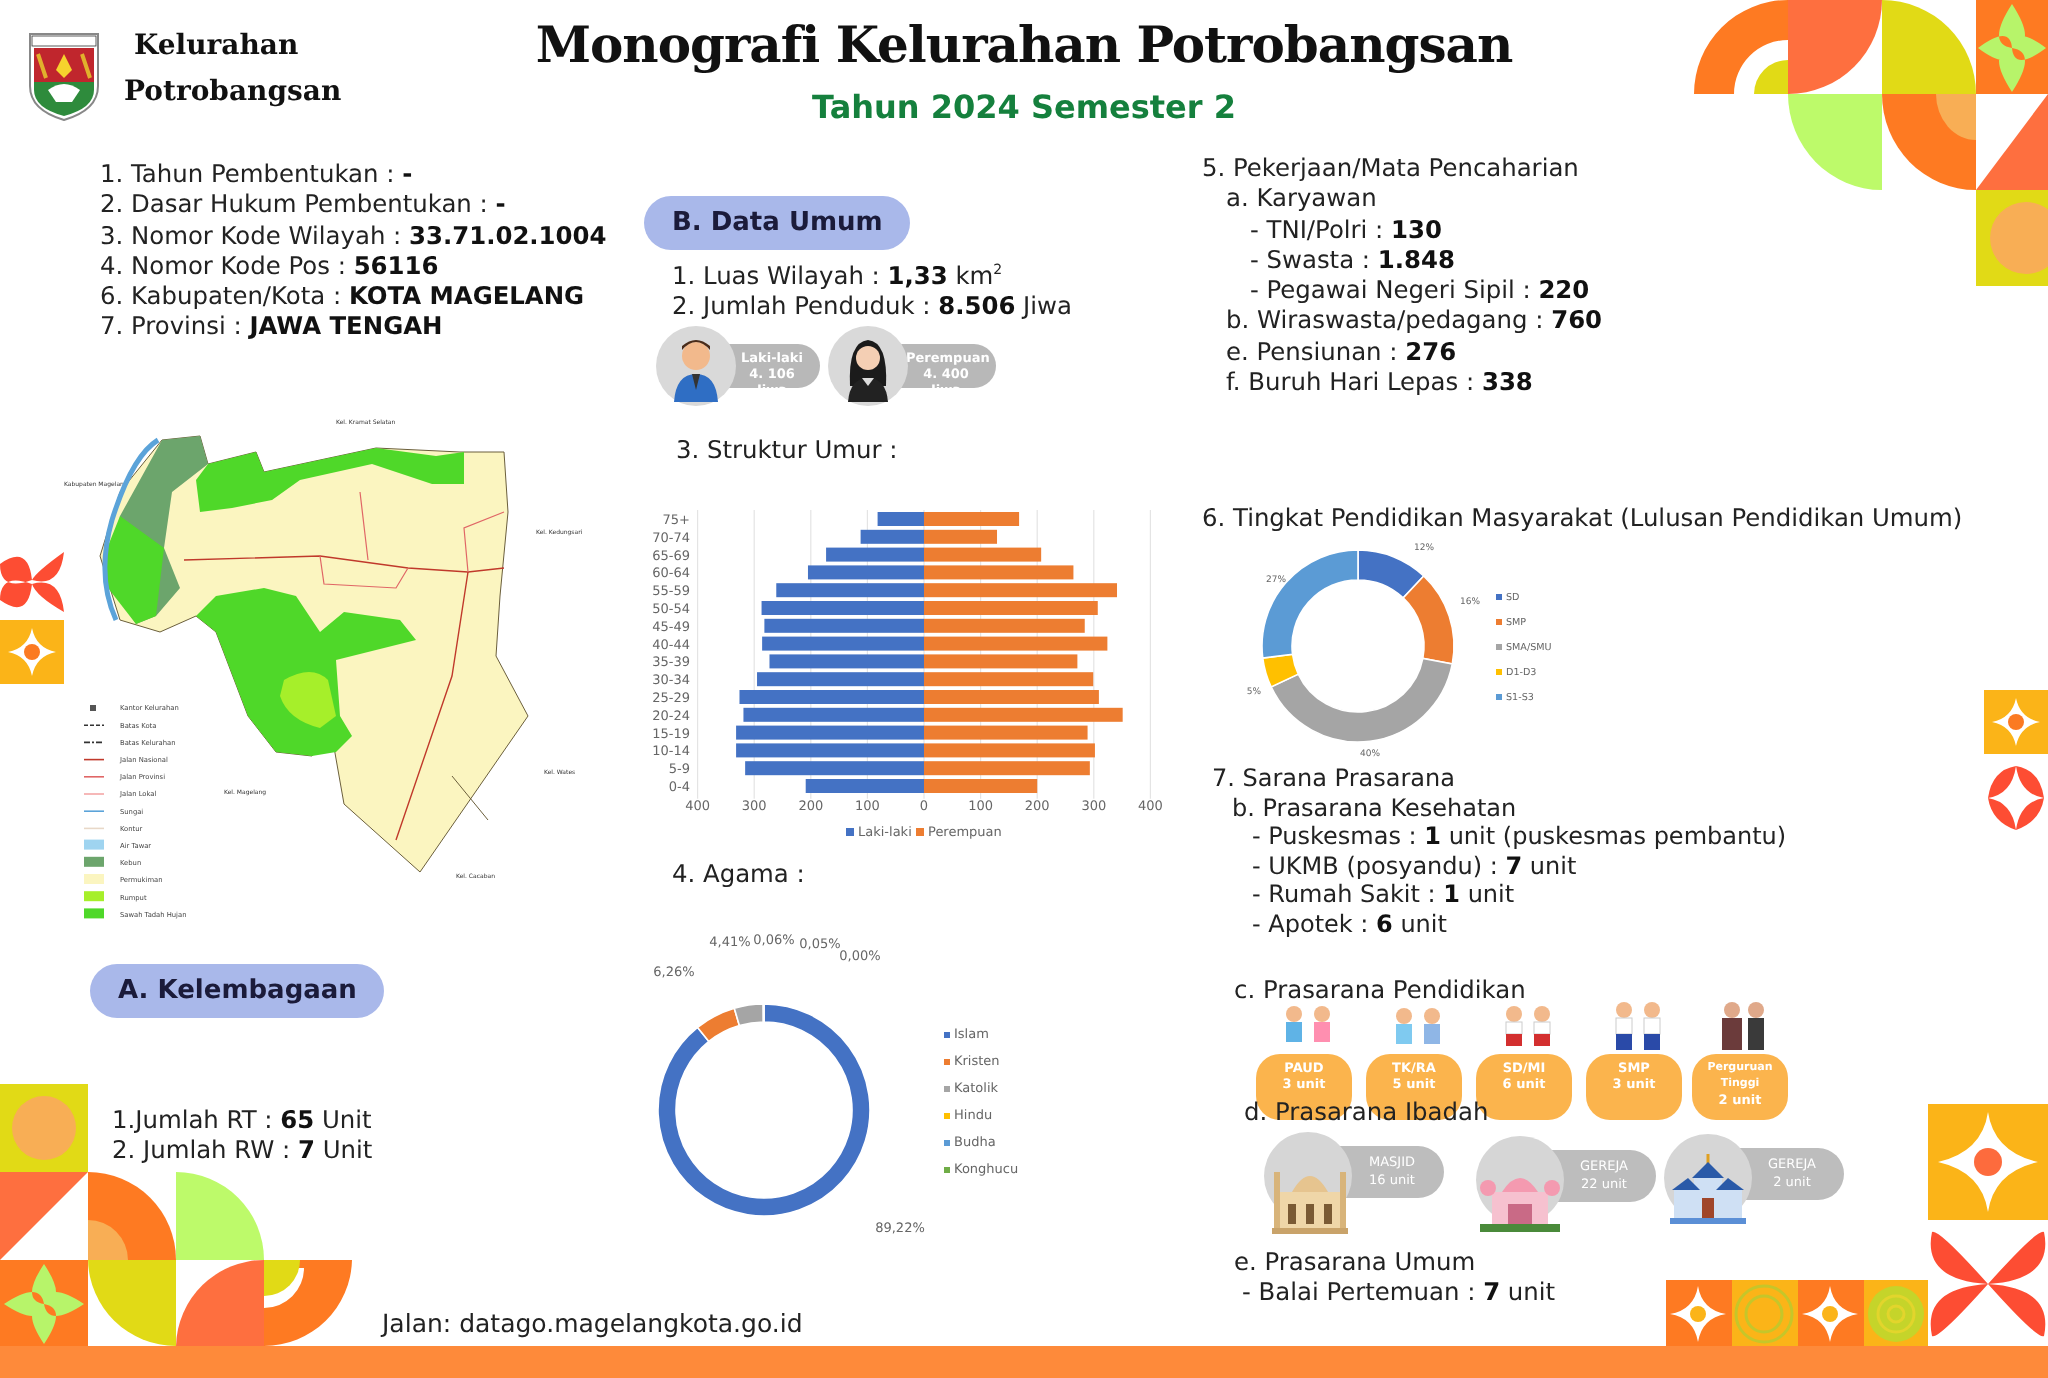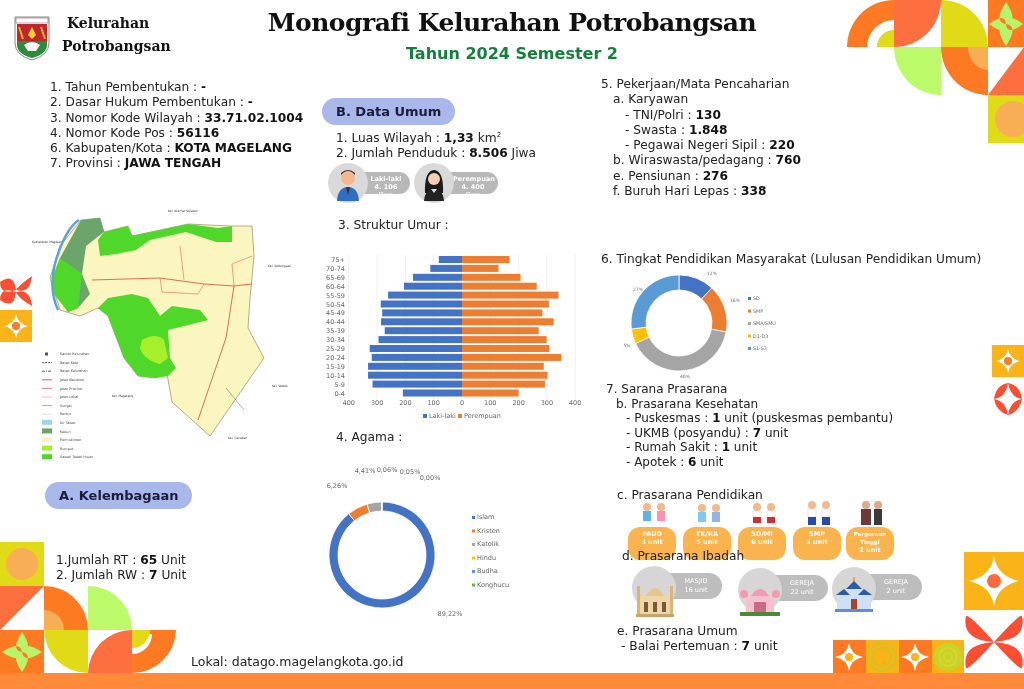--- a/index.html
+++ b/index.html
@@ -473,13 +473,13 @@
       <rect x="17" y="22" width="6" height="10" fill="#a0462a"></rect>
       <rect x="1" y="32" width="38" height="3" fill="#5b8fd6"></rect>
     </svg>
 </div>
 
 <div class="abs txt" style="left:617px;top:624px;">
   <div>e. Prasarana Umum</div>
   <div style="margin-left:4px"><span>- Balai Pertemuan : </span><b>7</b><span> unit</span></div>
 </div>
 
-<div class="abs txt" style="left:191px;top:654px;font-size:12.5px;">Lokal: datago.magelangkota.go.id</div>
+<div class="abs txt" style="left:191px;top:654px;font-size:12.5px;">Jalan: datago.magelangkota.go.id</div>
 
 </body></html>

